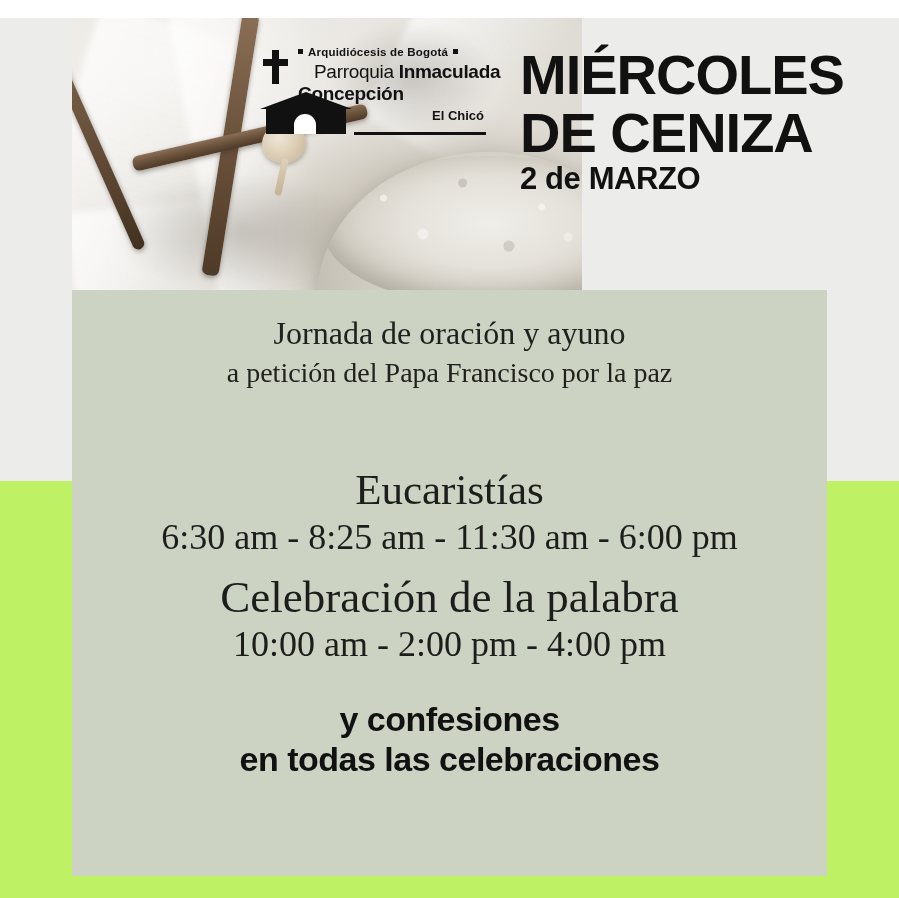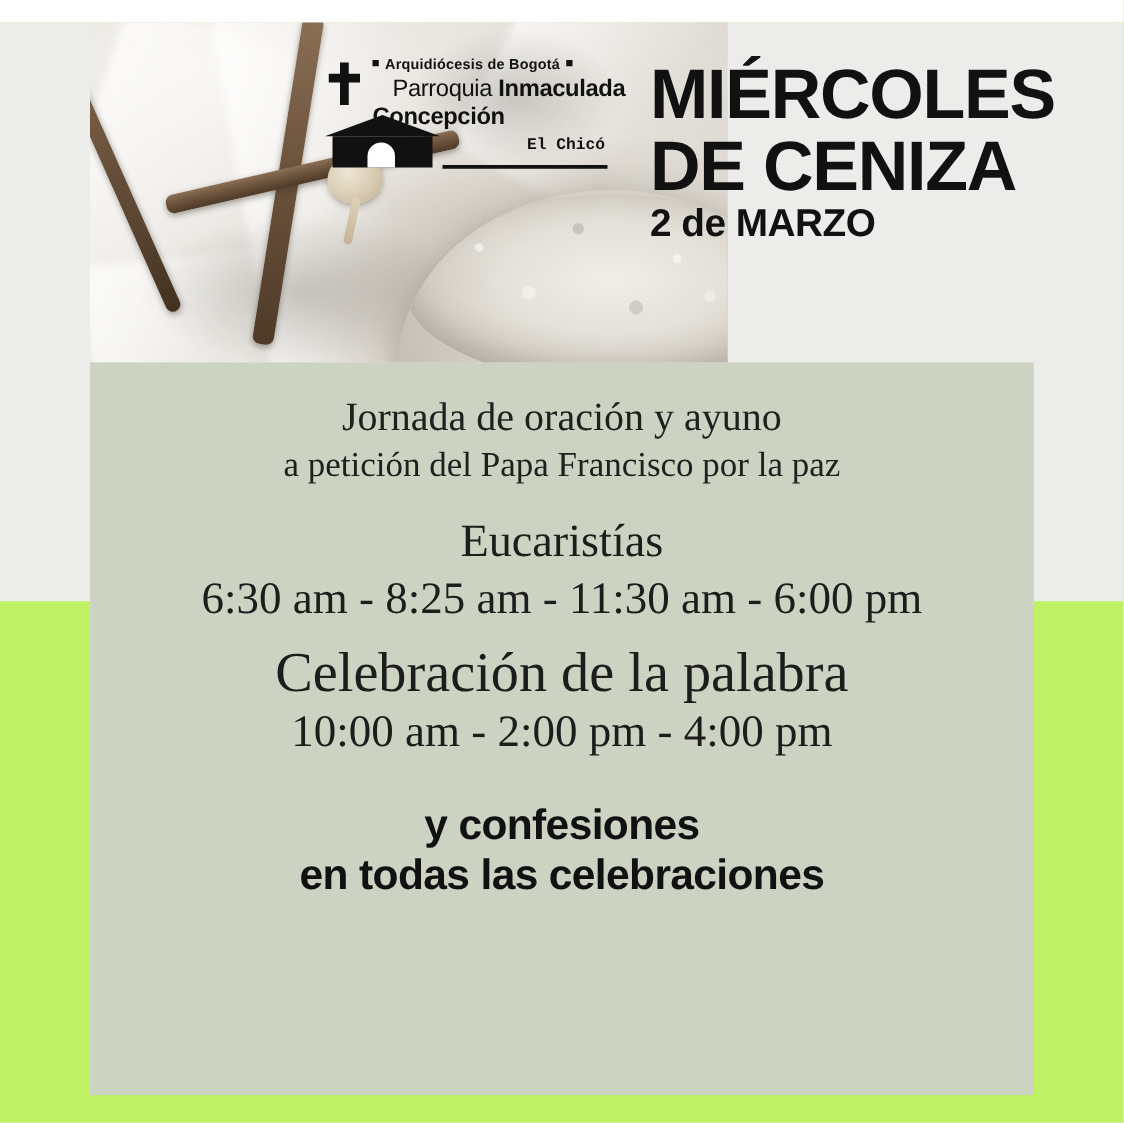--- a/index.html
+++ b/index.html
@@ -179,21 +179,20 @@
     left: 40px; top: 39px;
     font-size: 19px;
     font-weight: 800;
     letter-spacing: -0.3px;
   }
   .logo-chico {
     position: absolute;
     right: 2px; top: 64px;
     font-size: 13px;
     font-weight: 700;
-    font-family: Liberation Mono, monospace;
   }
   .logo-cross {
     position: absolute;
     left: 4px; top: 6px;
     width: 26px; height: 34px;
   }
   .logo-cross::before {
     content: "";
     position: absolute;
     left: 10px; top: 0;
@@ -285,22 +284,22 @@
     line-height: 1.08;
     color: #20211f;
   }
   .peticion {
     margin-top: 6px;
     font-size: 28px;
     color: #20211f;
   }
 
   .eucaristias {
-    margin-top: 23px;
-    font-size: 37px;
+    margin-top: 76px;
+    font-size: 43px;
     color: #1d1e1c;
   }
   .eucaristias-times {
     margin-top: 2px;
     font-size: 36px;
     color: #1d1e1c;
   }
 
   .celebracion {
     margin-top: 13px;

